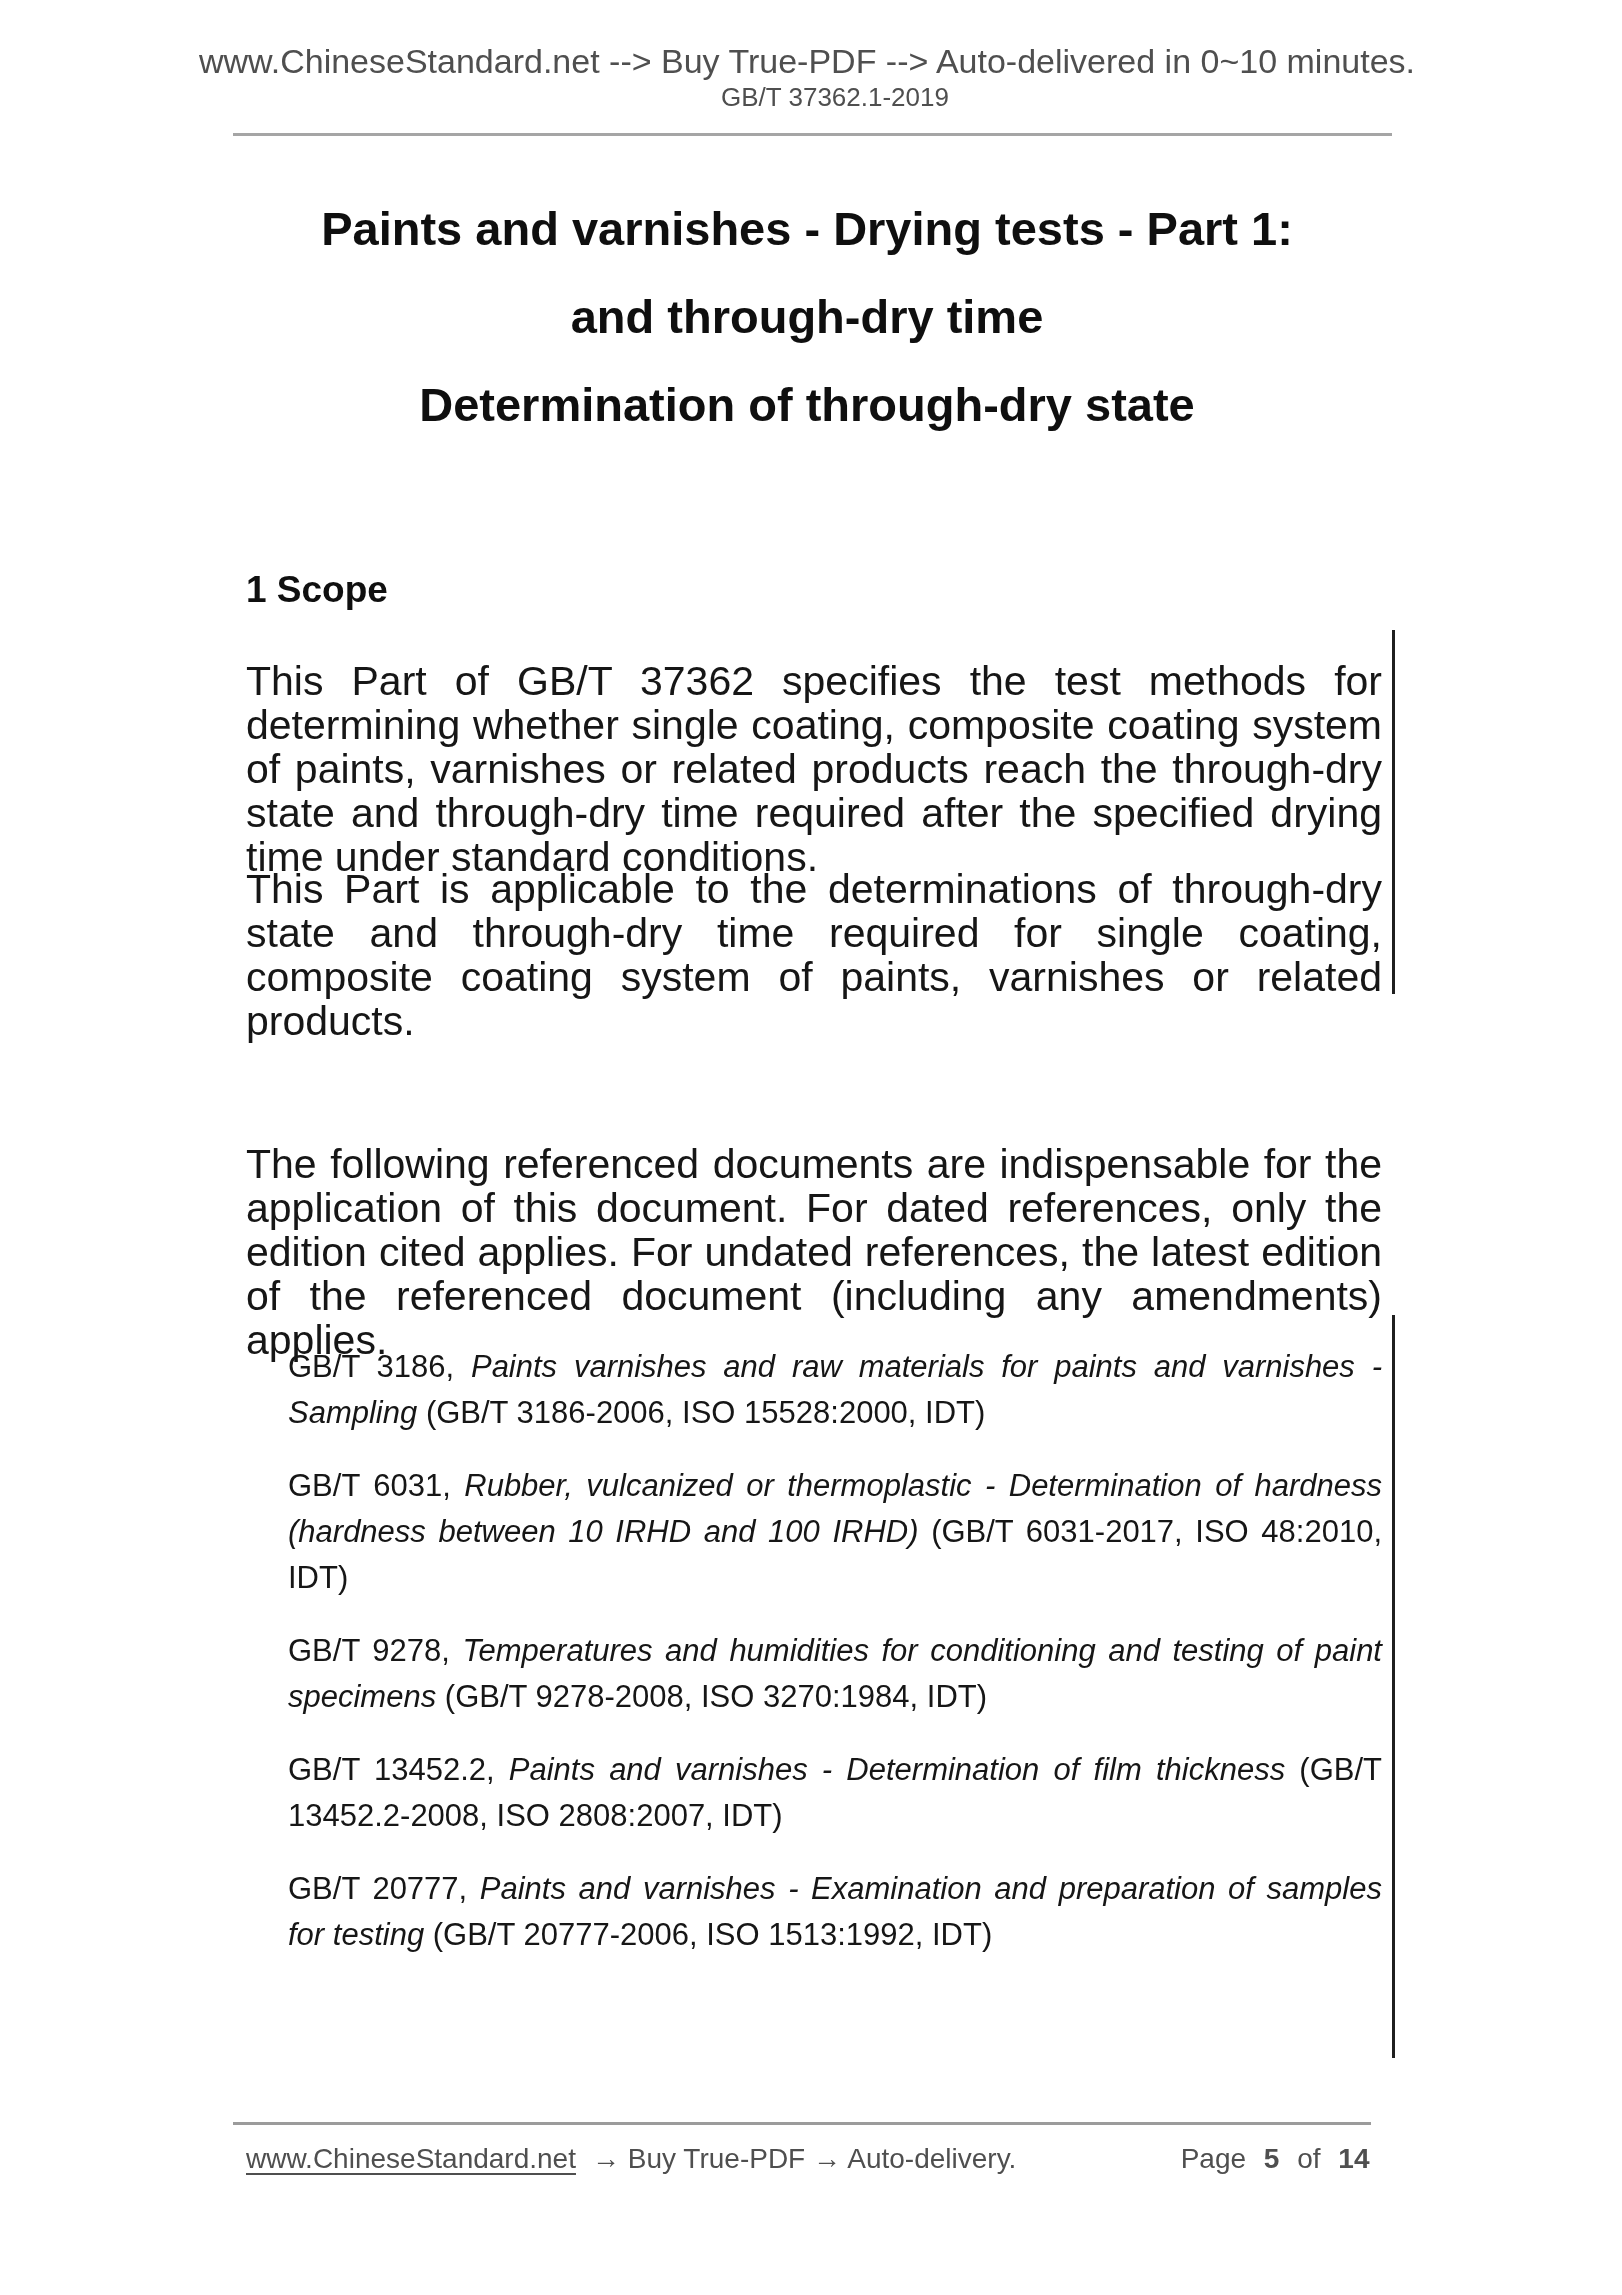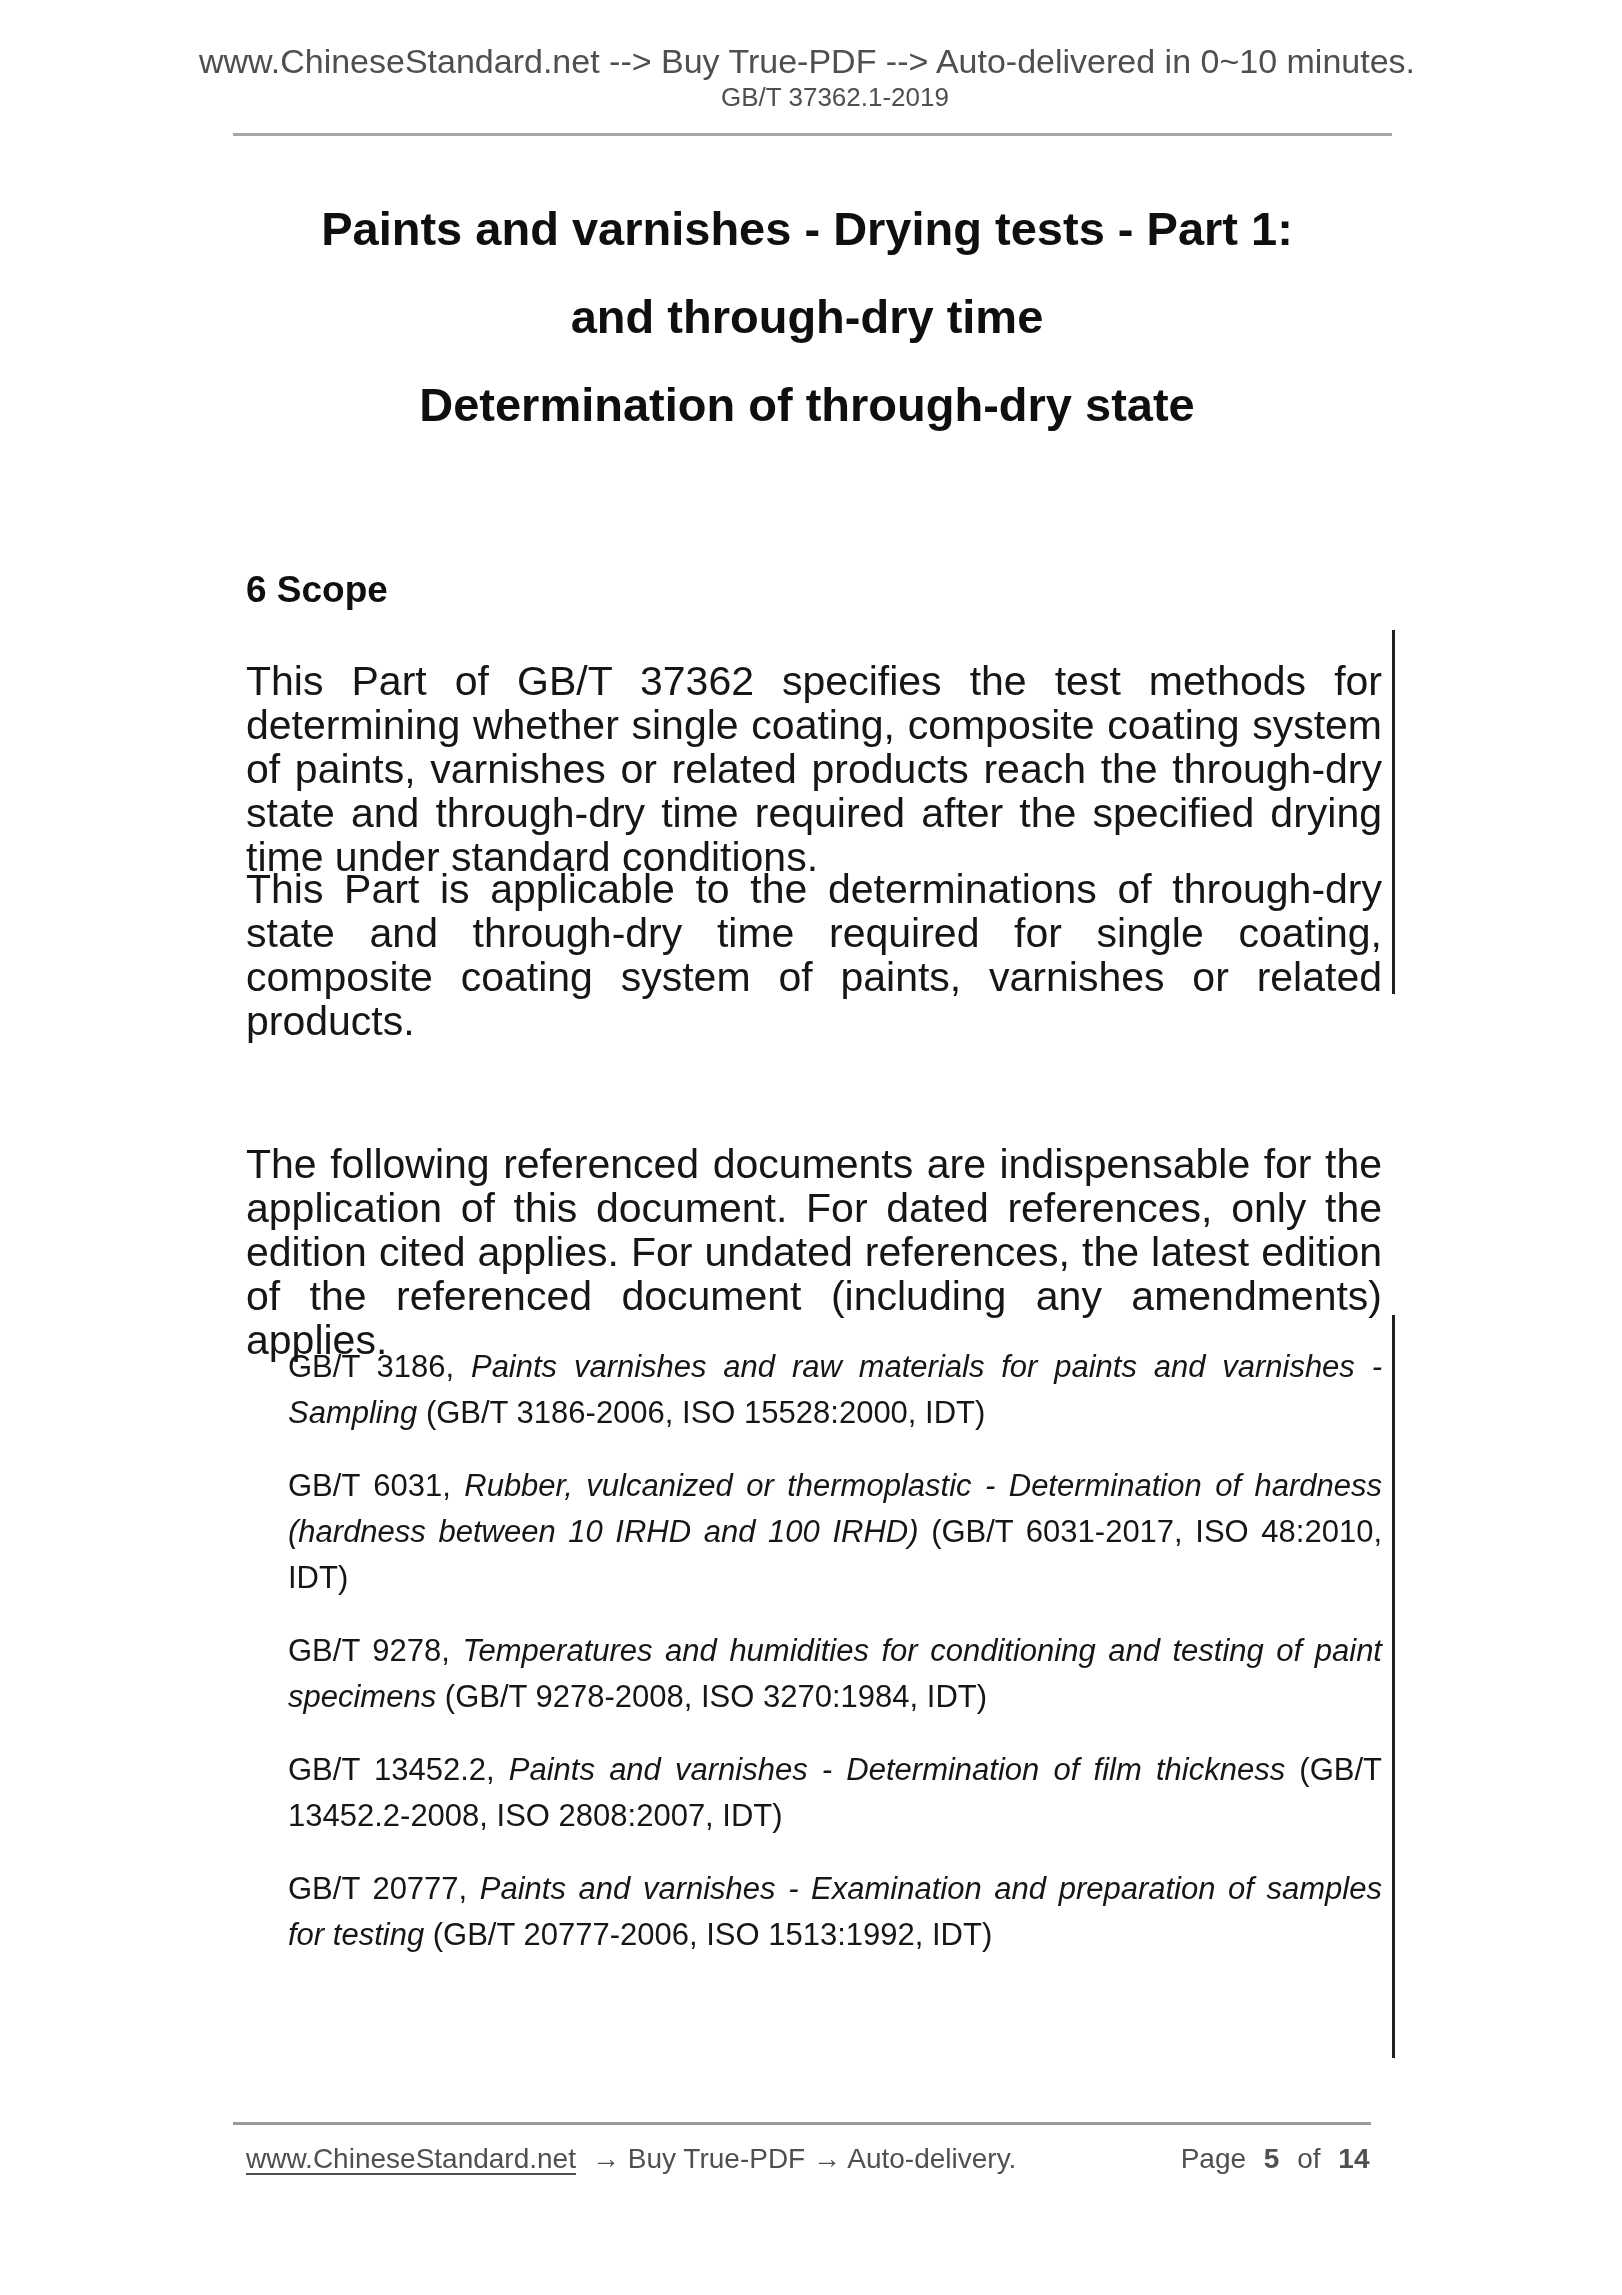--- a/index.html
+++ b/index.html
@@ -132,21 +132,21 @@
   <div class="hdr-line2">GB/T 37362.1-2019</div>
   <div class="rule-top"></div>
 
   <div class="doc-title">
     <div>Paints and varnishes - Drying tests - Part 1:</div>
     <div>and through-dry time</div>
     <div>Determination of through-dry state</div>
   </div>
 
   <div class="col" style="top:570px;">
-    <h2 class="h-sec">6 Scope</h2>
+    <h2 class="h-sec">1 Scope</h2>
   </div>
   <div class="col" style="top:659px;">
     <p class="body-p">This Part of GB/T 37362 specifies the test methods for determining whether single coating, composite coating system of paints, varnishes or related products reach the through-dry state and through-dry time required after the specified drying time under standard conditions.</p>
   </div>
   <div class="col" style="top:867px;">
     <p class="body-p">This Part is applicable to the determinations of through-dry state and through-dry time required for single coating, composite coating system of paints, varnishes or related products.</p>
   </div>
 
   <div class="col" style="top:1142px;">
     <p class="body-p">The following referenced documents are indispensable for the application of this document. For dated references, only the edition cited applies. For undated references, the latest edition of the referenced document (including any amendments) applies.</p>

